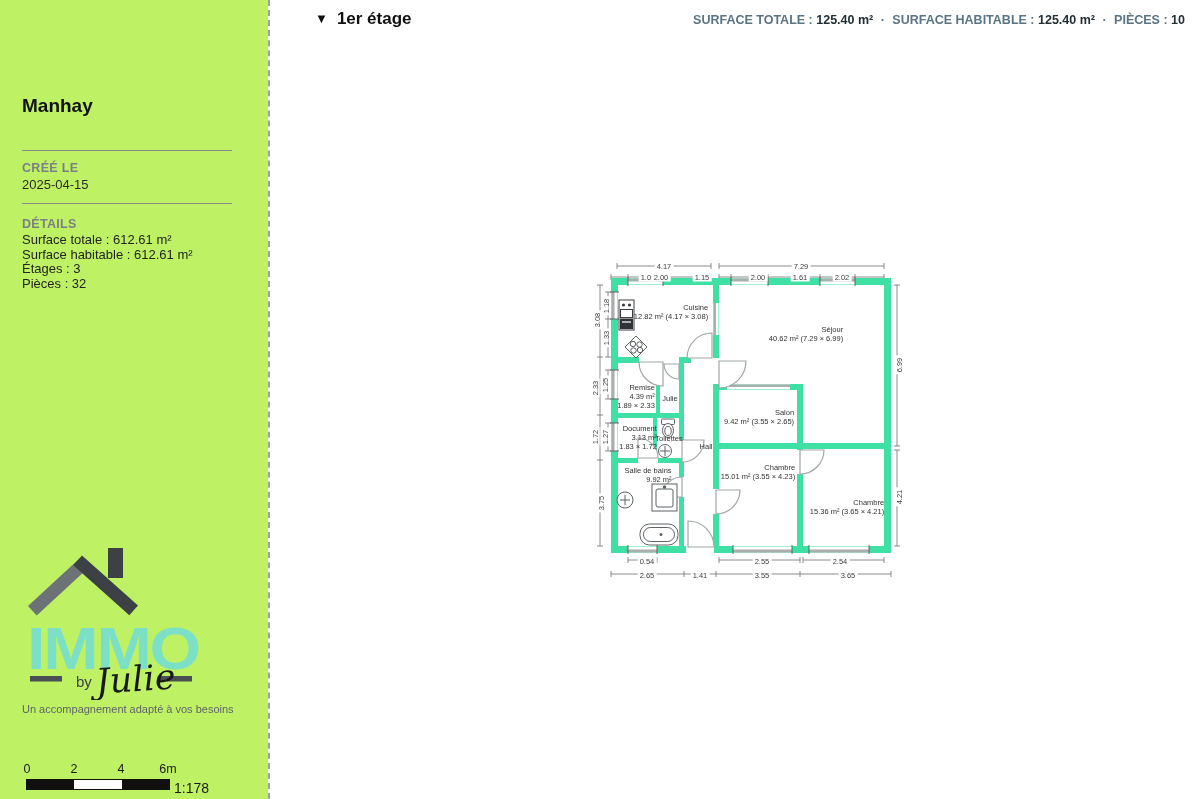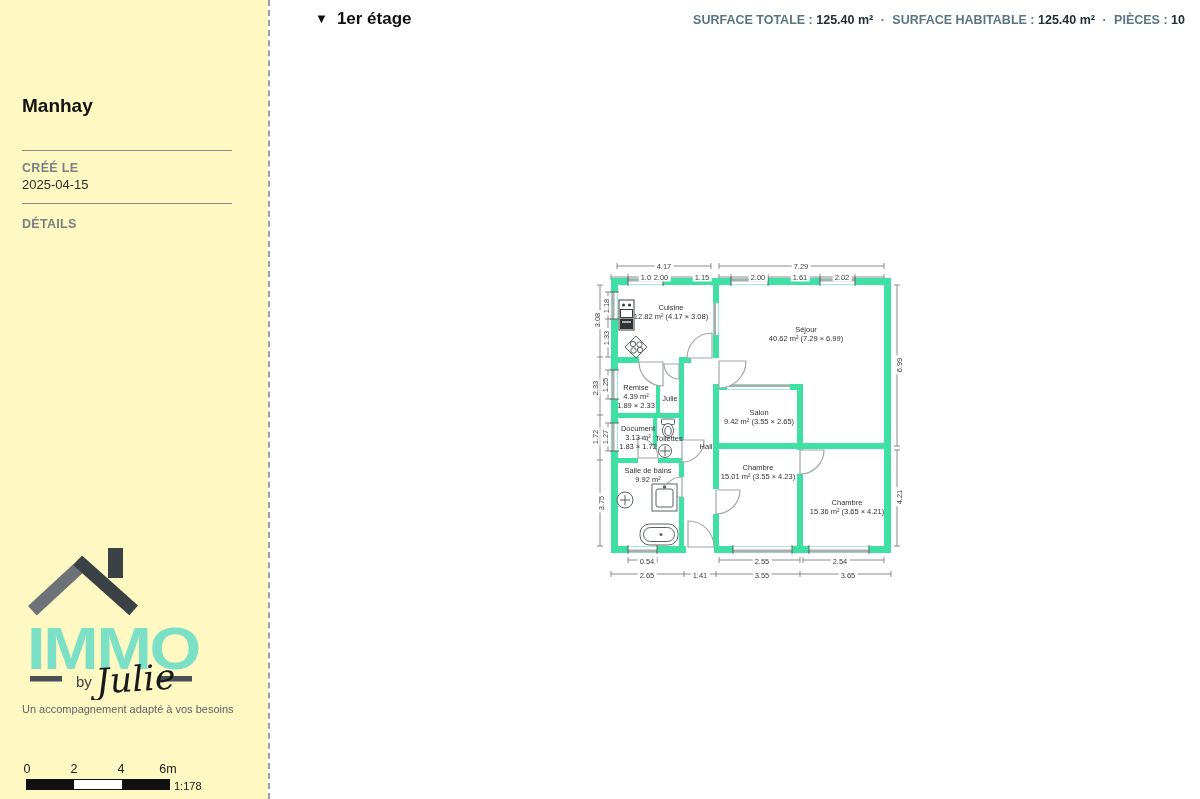--- a/index.html
+++ b/index.html
@@ -1,62 +1,68 @@
 <!DOCTYPE html>
 <html><head>
 <meta charset="utf-8">
 <style>
   html,body{margin:0;padding:0}
   body{
     width:1200px;height:799px;position:relative;background:#fff;
     font-family:"Liberation Sans",sans-serif;overflow:hidden;color:#222;
   }
   
-  .sidebar{position:absolute;left:0;top:0;width:268px;height:799px;background:#fef9c3}
+  .sidebar{position:absolute;left:0;top:0;width:268px;height:799px;background:#bef264}
   .separator{position:absolute;left:268px;top:0;height:799px;width:0;border-left:2px dashed #9aa0a3}
   .sb-title{position:absolute;left:22px;top:95px;font-size:19px;font-weight:bold;color:#121212}
   .sb-rule{position:absolute;left:22px;width:210px;height:0;border-top:1px solid #8a8a8a}
   .sb-label{position:absolute;left:22px;font-size:12.5px;font-weight:bold;color:#7b8084;letter-spacing:.3px}
   .sb-value{position:absolute;left:22px;font-size:13px;color:#2b2b2b}
   .sb-details{position:absolute;left:22px;top:233px;font-size:13px;color:#232323;line-height:14.5px}
   .tagline{position:absolute;left:22px;top:703px;width:235px;font-size:11px;color:#5f6468}
   .disclaimer{position:absolute;left:22px;top:716px;width:230px;font-size:11.5px;font-weight:bold;color:#0f1214;line-height:13.5px}
   
   .scale-tick{position:absolute;top:762px;font-size:12.5px;color:#1b1b1b;transform:translateX(-50%)}
   .scale-bar{position:absolute;left:26px;top:779px;width:144px;height:11px;border:1.5px solid #101010;box-sizing:border-box;display:flex}
   .scale-bar .seg{flex:1 1 0}
   .seg.b{background:#101010}.seg.w{background:#fff}
-  .scale-ratio{position:absolute;left:174px;top:780px;font-size:11px;color:#1b1b1b}
+  .scale-ratio{position:absolute;left:174px;top:780px;font-size:14px;color:#1b1b1b}
   
   .floor-header{position:absolute;left:315px;top:8px;display:flex;align-items:center;gap:9px}
   .tri{font-size:13px;color:#111;line-height:22px}
   .floor-title{font-size:17px;font-weight:bold;color:#111}
   .stats{position:absolute;right:15px;top:13px;font-size:12.5px;font-weight:bold;white-space:nowrap}
   .s-label{color:#5b7484}
   .s-value{color:#212e36}
   .s-sep{color:#5b7484;margin:0 4px}
   
-  .room{position:absolute;transform:translateX(-50%);text-align:center;font-size:7.5px;
+  .room{position:absolute;transform:translateX(-50%);text-align:right;font-size:7.5px;
         line-height:9px;color:#333;white-space:nowrap;z-index:3}
   .dim{position:absolute;font-size:7.5px;color:#3d3d3d;background:#fff;padding:0 2px;
        transform:translate(-50%,-50%);white-space:nowrap;z-index:2}
   .dim.rot{transform:translate(-50%,-50%) rotate(-90deg)}
   .plan-svg{position:absolute;left:590px;top:250px;z-index:1}
   .logo-svg{position:absolute;left:18px;top:548px}
 </style>
 </head>
 <body>
 
 <div class="sidebar">
   <div class="sb-title">Manhay</div>
   <div class="sb-rule" style="top:150px"></div>
   <div class="sb-label" style="top:161px">CRÉÉ LE</div>
   <div class="sb-value" style="top:177px">2025-04-15</div>
   <div class="sb-rule" style="top:203px"></div>
   <div class="sb-label" style="top:217px">DÉTAILS</div>
+  <div class="sb-details">
+    <div>Surface totale : 612.61 m²</div>
+    <div>Surface habitable : 612.61 m²</div>
+    <div>Étages : 3</div>
+    <div>Pièces : 32</div>
+  </div>
 
   <svg class="logo-svg" width="190" height="152" viewBox="0 0 190 152">
     <rect x="90" y="0" width="15" height="30" fill="#3c4146"></rect>
     <polygon points="10,58 62,10 70.7,19.5 18.7,67.5" fill="#6d7276"></polygon>
     <polygon points="55.3,17.3 64,7.6 120,57.6 111.3,67.3" fill="#3c4146"></polygon>
     <text x="95" y="121" text-anchor="middle" font-size="60" font-weight="800" letter-spacing="-2" fill="#7CE0C6" textLength="172" lengthAdjust="spacingAndGlyphs">IMMO</text>
     <rect x="12" y="128" width="32" height="5.5" fill="#4a4f54"></rect>
     <rect x="142" y="128" width="32" height="5.5" fill="#4a4f54"></rect>
     <text x="58" y="139" font-size="15" fill="#3c4146">by</text>
     <text x="118" y="143" text-anchor="middle" font-size="35" font-style="italic" font-family="DejaVu Serif, serif" fill="#17191b" transform="rotate(-4 118 138)">Julie</text>

